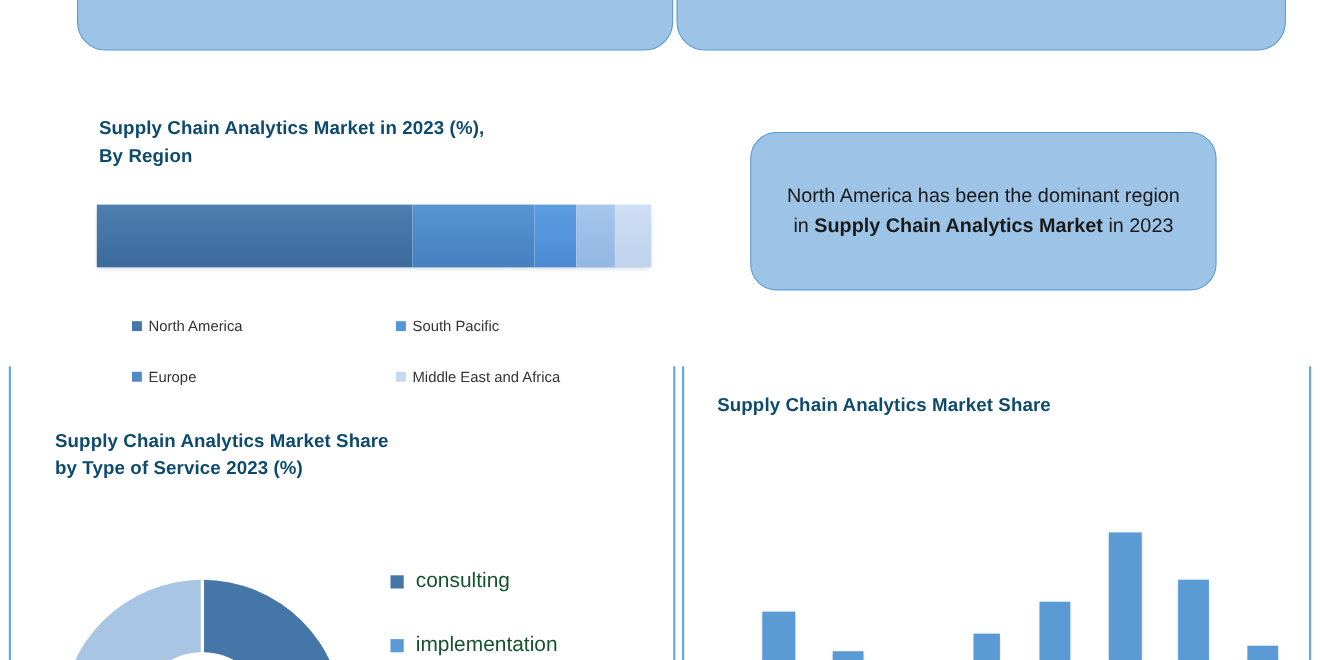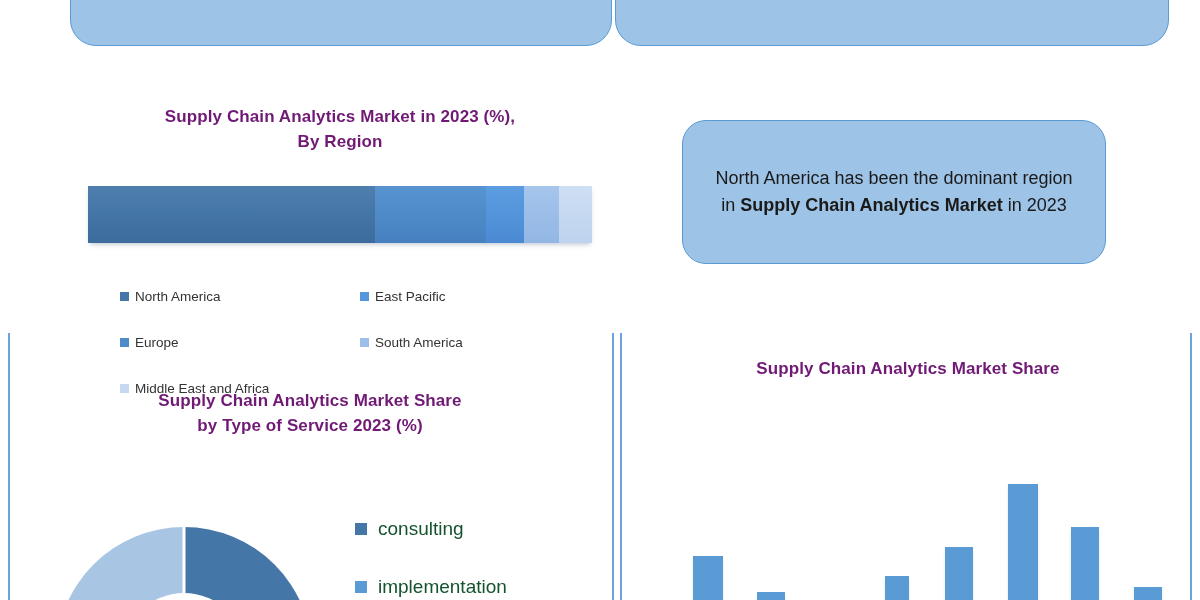--- a/index.html
+++ b/index.html
@@ -18,22 +18,22 @@
     background:#9dc3e6;
     border:1px solid #5b9bd5;
     border-radius:26px;
   }
   #top-box-left{left:70px;top:-60px;width:540px;height:104px;}
   #top-box-right{left:615px;top:-60px;width:552px;height:104px;}
 
   
   #region-panel{position:absolute;left:60px;top:100px;width:560px;height:240px;}
   .panel-title{
-    font-size:17px;font-weight:bold;color:#701a75;
-    text-align:center;line-height:1.45;letter-spacing:.1px;
+    font-size:17px;font-weight:bold;color:#0c4a6e;
+    text-align:left;line-height:1.45;letter-spacing:.1px;
   }
   #region-title{width:500px;margin:0 auto;padding-top:5px;}
 
   .stacked-bar{
     position:absolute;left:28px;top:86px;
     width:504px;height:57px;
     display:flex;
     box-shadow:0 3px 5px -2px rgba(120,140,160,.55);
   }
   .seg{height:100%;}
@@ -126,29 +126,25 @@
       <div class="seg s4" style="width:6.5%"></div>
     </div>
 
     <div class="legend">
       <div class="legend-item">
         <span class="swatch" style="background:#4576a8"></span>
         <span>North America</span>
       </div>
       <div class="legend-item">
         <span class="swatch" style="background:#5495db"></span>
-        <span>East Pacific</span>
+        <span>South Pacific</span>
       </div>
       <div class="legend-item">
         <span class="swatch" style="background:#4f8bc9"></span>
         <span>Europe</span>
-      </div>
-      <div class="legend-item">
-        <span class="swatch" style="background:#9cbee8"></span>
-        <span>South America</span>
       </div>
       <div class="legend-item">
         <span class="swatch" style="background:#c6d9f1"></span>
         <span>Middle East and Africa</span>
       </div>
     </div>
   </div>
 
   <div id="callout">
     <div id="callout-text"><span>North America has been the dominant region in </span><b>Supply Chain Analytics Market</b><span> in 2023</span></div>

